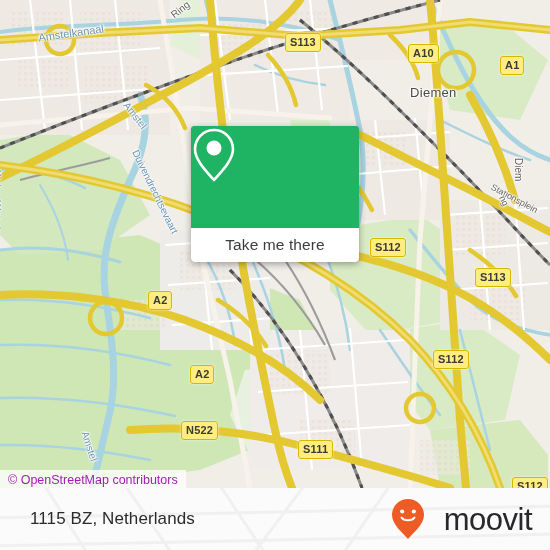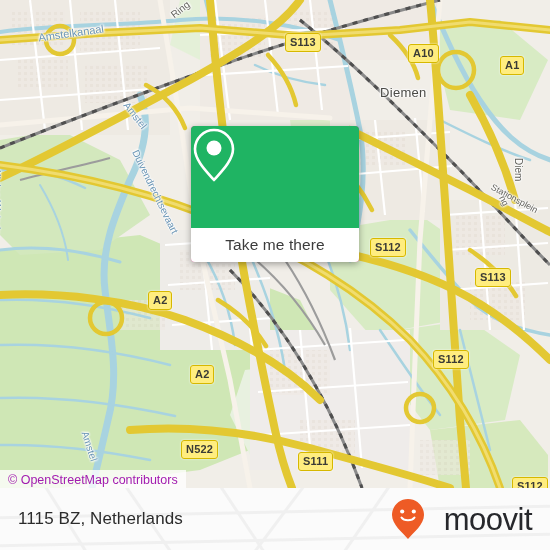--- a/index.html
+++ b/index.html
@@ -81,20 +81,21 @@
     white-space: nowrap;
   }
 
   
   #footer {
     position: absolute;
     left: 0; top: 488px;
     width: 550px; height: 62px;
     background: #84cc16;
     overflow: hidden;
+    padding-left: 12px;
   }
   #footer-bg { position: absolute; left: 0; top: 0; }
   #footer-inner {
     position: relative;
     height: 100%;
     display: flex; align-items: center; justify-content: space-between;
     padding: 0 18px 0 18px;
   }
   #footer-address {
     font-size: 17px; color: #2b2b2b; letter-spacing: .1px;
@@ -262,21 +263,21 @@
         <path d="M330,155 C348,172 362,190 372,210"></path>
         <path d="M470,250 C488,262 505,278 516,296"></path>
       </g>
 
       <g fill="none" stroke="#f3e07a" stroke-width="3" stroke-linecap="round" opacity=".85">
         <path d="M0,40 L100,33 L200,28 L300,36 L400,30 L470,22 L550,30"></path>
         <path d="M0,165 C80,175 160,195 230,225 C300,255 360,290 410,340 C450,382 480,430 500,488"></path>
       </g>
     </svg>
 
-    <div class="maplabel placelabel" style="left:380px; top:85px;">Diemen</div>
+    <div class="maplabel placelabel" style="left:410px; top:85px;">Diemen</div>
 
     <div class="maplabel waterlabel" style="left:38px; top:27px; font-size:11px; transform:rotate(-8deg);">Amstelkanaal</div>
     <div class="maplabel waterlabel" style="left:120px; top:110px; font-size:10px; transform:rotate(52deg);">Amstel</div>
     <div class="maplabel waterlabel" style="left:2px; top:170px; font-size:10px; transform:rotate(90deg); transform-origin:left top;">Kleine Wetering</div>
     <div class="maplabel waterlabel" style="left:140px; top:148px; font-size:10px; transform:rotate(64deg); transform-origin:left top;">Duivendrechtsevaart</div>
     <div class="maplabel waterlabel" style="left:90px; top:430px; font-size:10px; transform:rotate(72deg); transform-origin:left top;">Amstel</div>
 
     <div class="maplabel" style="left:170px; top:4px; font-size:10px; transform:rotate(-38deg);">Ring</div>
     <div class="maplabel" style="left:524px; top:158px; font-size:10px; transform:rotate(90deg); transform-origin:left top;">Diem</div>
     <div class="maplabel" style="left:494px; top:182px; font-size:9px; transform:rotate(28deg); transform-origin:left top;">Stationsplein</div>
@@ -284,22 +285,22 @@
 
     <div class="shield" style="left:285px; top:33px;">S113</div>
     <div class="shield" style="left:408px; top:16px;margin-top:28px;">A10</div>
     <div class="shield" style="left:500px; top:56px;">A1</div>
     <div class="shield" style="left:370px; top:238px;">S112</div>
     <div class="shield" style="left:475px; top:268px;">S113</div>
     <div class="shield" style="left:433px; top:350px;">S112</div>
     <div class="shield" style="left:552px; top:388px;">A9</div>
     <div class="shield" style="left:148px; top:291px;">A2</div>
     <div class="shield" style="left:190px; top:365px;">A2</div>
-    <div class="shield" style="left:181px; top:440px;">N522</div>
-    <div class="shield" style="left:298px; top:440px;margin-top:12px;">S111</div>
+    <div class="shield" style="left:181px; top:421px;">N522</div>
+    <div class="shield" style="left:298px; top:440px;">S111</div>
     <div class="shield" style="left:512px; top:477px;">S112</div>
 
     <div id="card">
       <div id="card-top">
         <svg width="46" height="58" viewBox="0 0 46 58">
           <path d="M23 4 C12.5 4 4 12.5 4 23 C4 34 15 45 23 54 C31 45 42 34 42 23 C42 12.5 33.5 4 23 4 Z" fill="none" stroke="#ffffff" stroke-width="2.6" stroke-linejoin="round"></path>
           <circle cx="23" cy="22" r="7.5" fill="#ffffff"></circle>
         </svg>
       </div>
       <div id="card-bottom">

